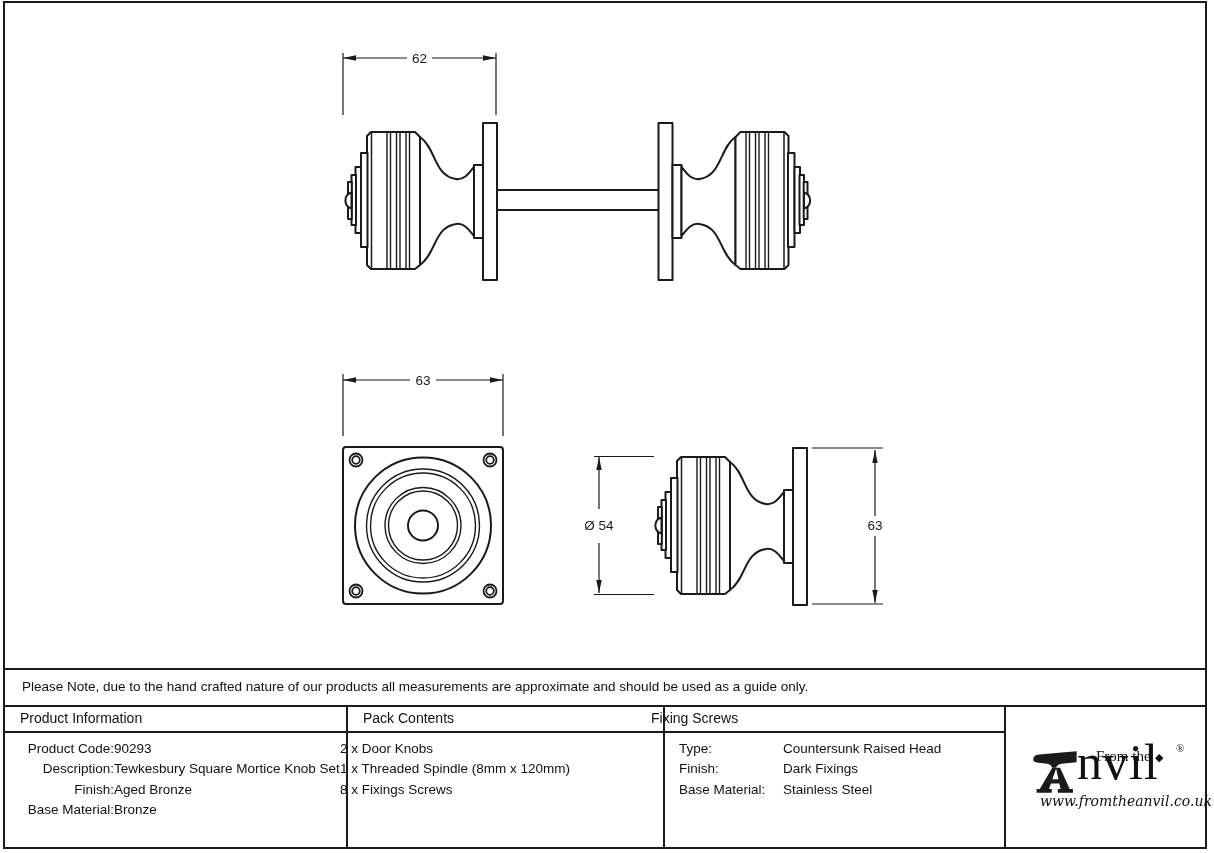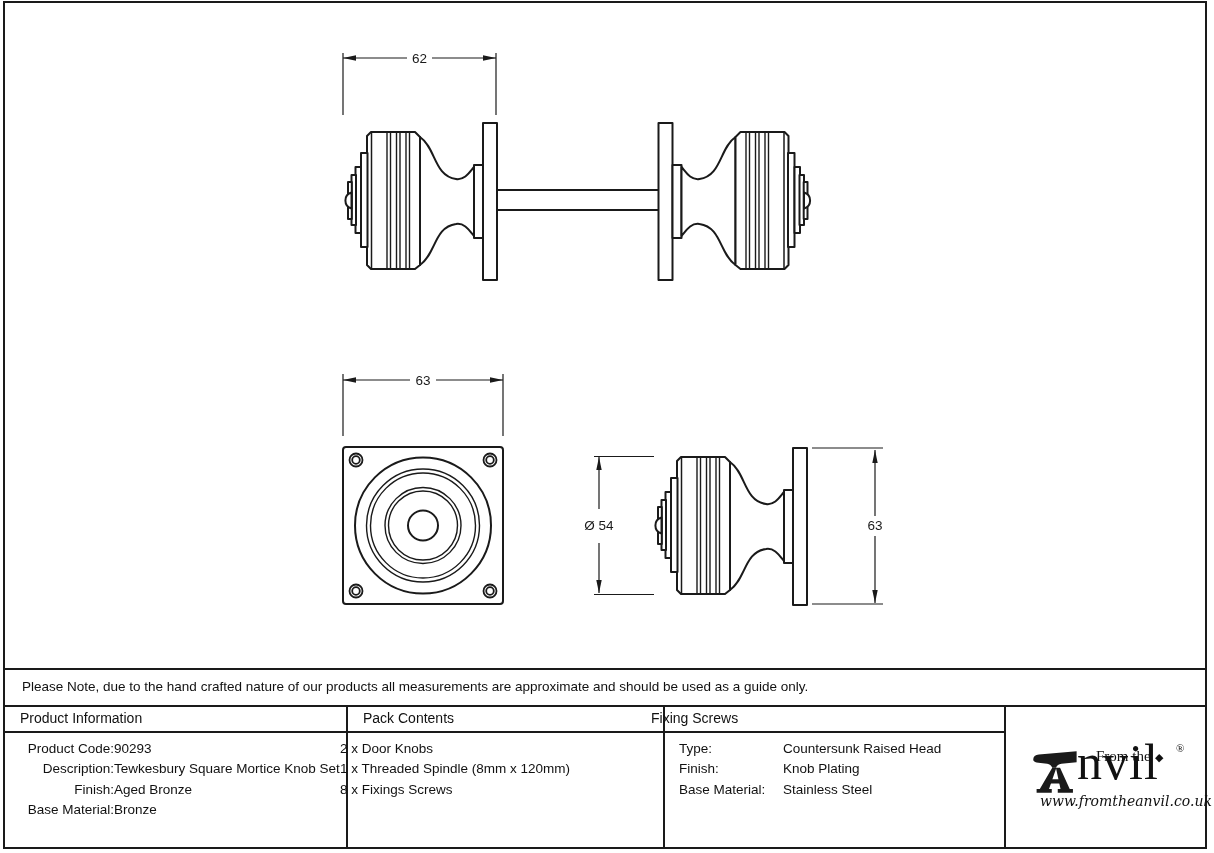--- a/index.html
+++ b/index.html
@@ -190,21 +190,21 @@
     <div>8 x Fixings Screws</div>
   </div>
 
   <div class="cell-rows col3" style="left:679px; top:739px;">
     <div class="row">
       <span class="lbl">Type:</span>
       <span class="val">Countersunk Raised Head</span>
     </div>
     <div class="row">
       <span class="lbl">Finish:</span>
-      <span class="val">Knob Plating</span>
+      <span class="val">Dark Fixings</span>
     </div>
     <div class="row">
       <span class="lbl">Base Material:</span>
       <span class="val">Stainless Steel</span>
     </div>
   </div>
 
   <div class="logo-box">
     <svg class="anvil-svg" width="46" height="44" viewBox="0 0 100 94">
       <g fill="#1a1a1a">

